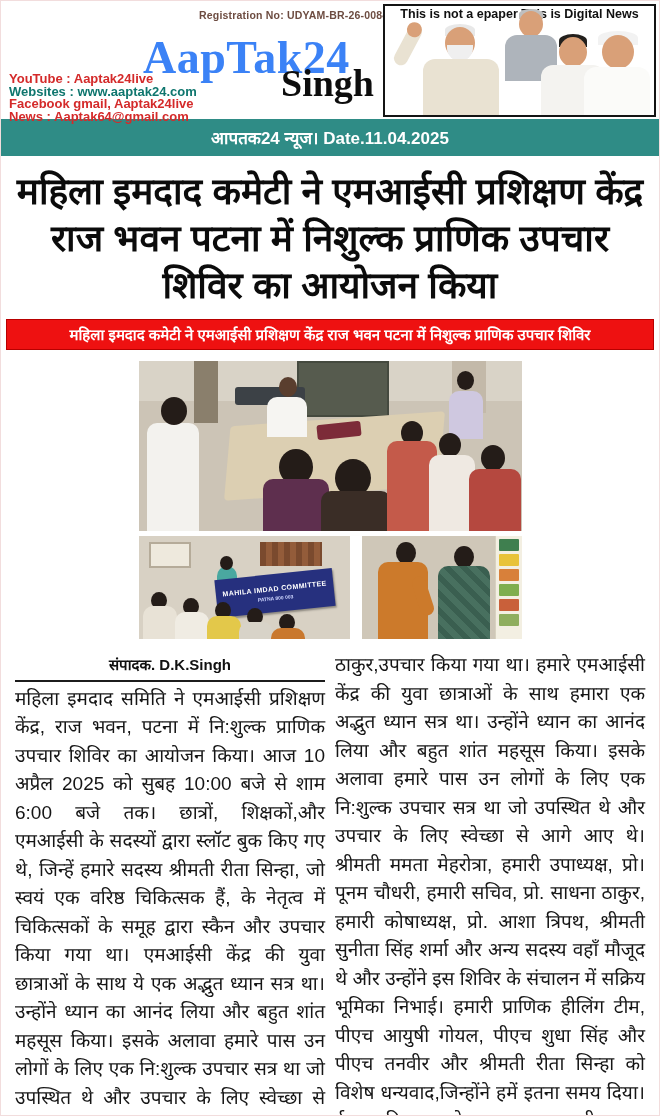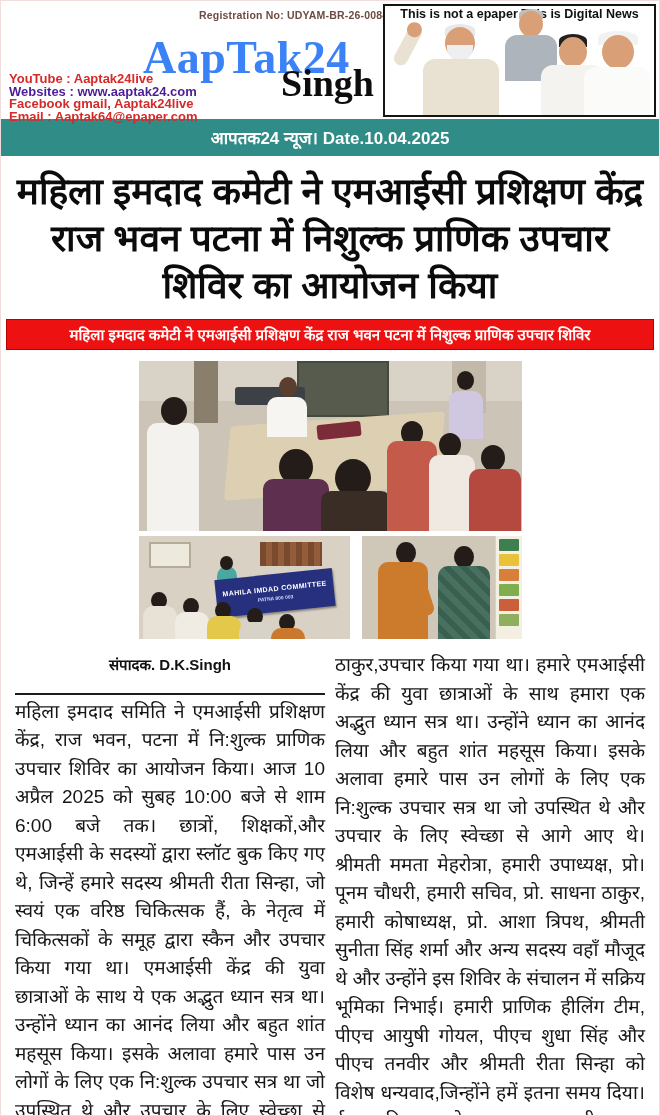--- a/index.html
+++ b/index.html
@@ -12,21 +12,21 @@
   .registration { position:absolute; left:198px; top:8px; font-size:10.5px; font-weight:bold; color:#6d4c41; letter-spacing:.2px; }
   .logo { position:absolute; left:8px; top:13px; width:118px; height:42px; border-radius:3px;
           background:radial-gradient(circle at 55% 45%, #7c1414 0%, #3a0d0d 55%, #120707 100%); overflow:hidden; }
   .logo-aap { position:absolute; left:16px; top:2px; font-size:17px; font-weight:800; font-style:italic; color:#e23030; text-shadow:0 0 2px #3355cc; }
   .logo-tak { position:absolute; left:8px; top:20px; font-size:17px; font-weight:800; font-style:italic; color:#6b8ae0; text-shadow:0 0 2px #991111; }
   .logo-24  { position:absolute; right:12px; top:6px; font-size:26px; font-weight:800; font-style:italic; color:#ef2424; text-shadow:1px 1px 0 #400d0d; }
   .brand  { position:absolute; left:142px; top:14px; font-family:Liberation Serif, serif; font-weight:800; font-size:46px; color:#3b82f6; letter-spacing:.5px;margin-top:16px; }
   .brand2 { position:absolute; left:280px; top:60px; font-family:"Liberation Serif","DejaVu Serif",serif; font-weight:800; font-size:38px; color:#0d0d0d; }
   .contacts { position:absolute; left:8px; top:72px; }
   .contact-line { font-size:13px; font-weight:800; line-height:12.5px; white-space:nowrap; }
-  .c-red { color:#d42a2a; } .c-black { color:#4c1d95; }
+  .c-red { color:#d42a2a; } .c-black { color:#0f766e; }
 
   
   .epaper-box { position:absolute; right:3px; top:3px; width:273px; height:113px; background:#fff; border:2px solid #141414; overflow:hidden; }
   .epaper-text { margin-top:1px; text-align:center; font-size:12.5px; font-weight:800; color:#101010; white-space:nowrap; }
   .fig { position:absolute; }
   .fig .head { position:absolute; background:#d9a078; border-radius:50%; }
   .fig .hair { position:absolute; border-radius:50% 50% 0 0; }
   .fig .body { position:absolute; border-radius:12px 12px 0 0; }
   
   .fig-modi { left:16px; bottom:0; width:130px; height:96px; z-index:3; }
@@ -74,39 +74,39 @@
   .sign { position:absolute; right:16px; top:38px; width:118px; height:38px; background:#26307e; transform:rotate(-6deg); box-shadow:1px 2px 2px rgba(0,0,0,.35); display:flex; flex-direction:column; align-items:center; justify-content:center; }
   .sign .l1 { color:#fff; font-size:7px; font-weight:800; letter-spacing:.4px; }
   .sign .l2 { color:#cfd6ff; font-size:5px; font-weight:700; margin-top:3px; }
   .poster { position:absolute; right:0; top:0; width:27px; height:103px; background:#f3efe2; border-left:1px solid #d8d2c0; }
   .poster .row { margin:3px 3px 0; height:12px; border-radius:1px; }
 
   
   .article-wrap { padding:12px 14px 0; }
   .article { display:flex; gap:10px; }
   .col { width:50%; font-size:19px; line-height:28.5px; text-align:justify; color:#151515; letter-spacing:0; }
-  .editor-caption { text-align:center; font-weight:800; font-size:15px; color:#111; border-bottom:2px solid #1c1c1c; padding-bottom:13px; margin-bottom:3px; font-family:"Liberation Sans","DejaVu Sans",sans-serif; }
+  .editor-caption { text-align:center; font-weight:800; font-size:15px; color:#111; border-bottom:2px solid #1c1c1c; padding-bottom:0; margin-bottom:3px; font-family:"Liberation Sans","DejaVu Sans",sans-serif; }
 </style>
 </head>
 <body>
 
 <div class="page">
 
   <div class="header">
     <div class="registration">Registration No: UDYAM-BR-26-0084620</div>
 
 
     <div class="brand">AapTak24</div>
     <div class="brand2">Singh</div>
 
     <div class="contacts">
       <div class="contact-line c-red">YouTube : Aaptak24live</div>
       <div class="contact-line c-black">Websites : www.aaptak24.com</div>
       <div class="contact-line c-red">Facebook gmail, Aaptak24live</div>
-      <div class="contact-line c-red">Email : Aaptak64@epaper.com</div>
+      <div class="contact-line c-red">News : Aaptak64@gmail.com</div>
     </div>
 
     <div class="epaper-box">
       <div class="epaper-text">This is not a epaper This is Digital News</div>
       <div class="fig fig-nitish">
         <div class="hair"></div>
           <div class="head"></div>
           <div class="body"></div>
       </div>
       <div class="fig fig-modi">
@@ -124,21 +124,21 @@
           <div class="body"></div>
       </div>
       <div class="fig fig-lalu">
         <div class="hair"></div>
           <div class="head"></div>
           <div class="body"></div>
       </div>
     </div>
   </div>
 
-  <div class="datebar">आपतक24 न्यूज। Date.10.04.2025</div>
+  <div class="datebar">आपतक24 न्यूज। Date.11.04.2025</div>
 
   <div class="headline">महिला इमदाद कमेटी ने एमआईसी प्रशिक्षण केंद्र राज भवन पटना में निशुल्क प्राणिक उपचार शिविर का आयोजन किया</div>
 
   <div class="redbar">महिला इमदाद कमेटी ने एमआईसी प्रशिक्षण केंद्र राज भवन पटना में निशुल्क प्राणिक उपचार शिविर</div>
 
   <div class="collage">
 
     <div class="photo photo-main">
       <div class="abs" style="left:0;top:0;width:100%;height:40px;background:#d9d3c7;"></div>
       <div class="abs" style="left:55px;top:0;width:24px;height:62px;background:#8a7f6c;"></div>

